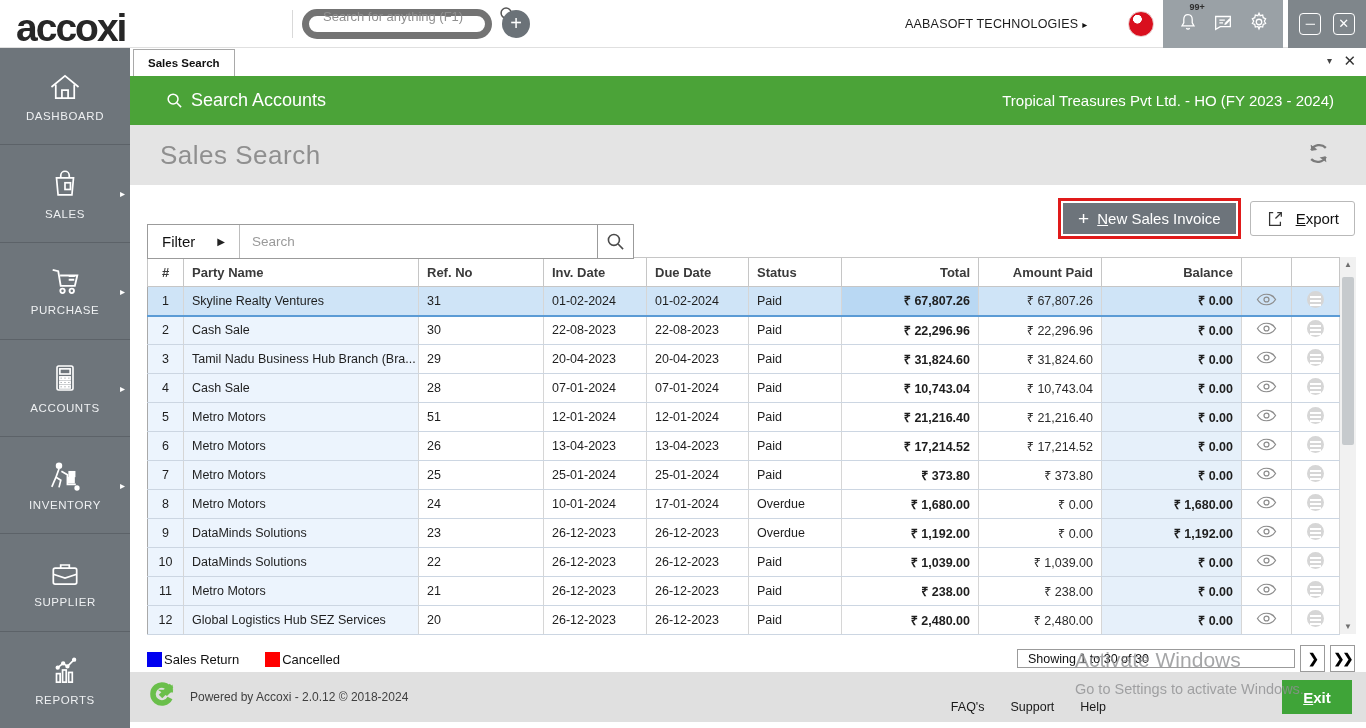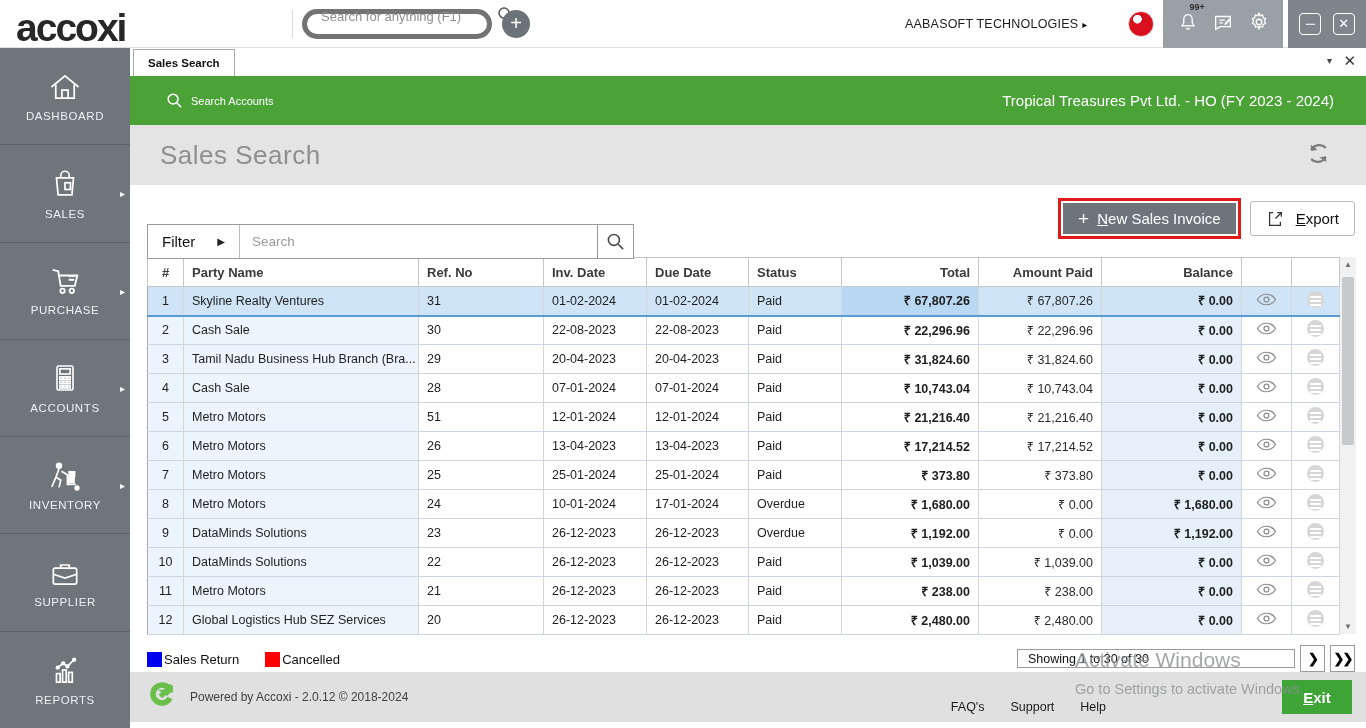--- a/index.html
+++ b/index.html
@@ -4,21 +4,21 @@
 <style>
   * { margin:0; padding:0; box-sizing:border-box; }
   html,body { width:1366px; height:728px; overflow:hidden; }
   body { font-family:"Liberation Sans", sans-serif; background:#fff; position:relative; }
   #app { position:absolute; inset:0; width:1366px; height:728px; background:#fff; }
 
   
   .topbar { position:absolute; left:0; top:0; width:1366px; height:48px; background:#fff; border-bottom:1px solid #e0e0e0; }
   .logo { position:absolute; left:16px; top:6px; font-size:39px; font-weight:bold; color:#272727; letter-spacing:-2px; }
   .logo-sep { position:absolute; left:292px; top:10px; height:28px; width:1px; background:#d9d9d9; }
-  .global-search { position:absolute; left:302px; top:9px; width:190px; height:30px; border:5px solid #737373; border-radius:15px; display:flex; align-items:center; padding:0 10px 16px 14px; }
+  .global-search { position:absolute; left:302px; top:9px; width:190px; height:30px; border:7px solid #737373; border-radius:15px; display:flex; align-items:center; padding:0 10px 16px 14px; }
   .global-search input { border:none; outline:none; flex:1; font-size:13px; color:#444; font-family:inherit; background:transparent; }
   .global-search input::placeholder { color:#8f8f8f; }
   .plus-btn { position:absolute; left:502px; top:10px; width:28px; height:28px; border-radius:50%; background:#6b7278; color:#fff; font-size:20px; line-height:26px; text-align:center; cursor:pointer; }
   .company-pill { position:absolute; left:540px; top:9px; width:275px; height:30px; border:1px solid #c3c3c3; border-radius:15px; display:flex; align-items:center; padding:0 12px 0 18px; }
   .company-pill .txt { flex:1; font-size:12.5px; color:#222; white-space:nowrap; overflow:hidden; }
   .org-name { position:absolute; left:905px; top:17px; font-size:12.5px; color:#1d1d1d; letter-spacing:.2px; }
   .org-caret { font-size:10px; margin-left:4px; color:#111; }
   .avatar { position:absolute; left:1128px; top:11px; width:26px; height:26px; border-radius:50%; background:radial-gradient(circle at 35% 30%, #fff 0 18%, #d90f1e 20%); border:1px solid #e9c9c9; }
   .icons-panel { position:absolute; left:1163px; top:0; width:120px; height:48px; background:#9aa1a6; display:flex; align-items:center; justify-content:space-evenly; }
   .win-panel { position:absolute; left:1288px; top:0; width:78px; height:48px; background:#7f868b; display:flex; align-items:center; justify-content:space-evenly; }
@@ -34,21 +34,21 @@
   .side-item .sub-arrow { position:absolute; right:5px; top:50%; transform:translateY(-50%); color:#fff; font-size:10px; }
 
   
   .main { position:absolute; left:130px; top:48px; width:1236px; height:680px; background:#fff; }
   .tabstrip { position:relative; height:28px; background:#fff; }
   .tab { position:absolute; left:3px; top:1px; height:27px; padding:0 14px; background:#fff; border:1px solid #a9a9a9; border-bottom:none; font-size:11.5px; font-weight:bold; color:#111; display:flex; align-items:center; cursor:pointer; }
   .tab-caret { position:absolute; right:34px; top:7px; font-size:10px; color:#444; cursor:pointer; }
   .tab-close { position:absolute; right:10px; top:4px; font-size:15px; color:#333; cursor:pointer; }
 
   .greenbar { height:49px; background:#4ba338; display:flex; align-items:center; justify-content:space-between; padding:0 32px 0 36px; }
-  .greenbar .left { display:flex; align-items:center; gap:8px; color:#fff; font-size:11px; cursor:pointer; }
+  .greenbar .left { display:flex; align-items:center; gap:8px; color:#fff; font-size:18px; cursor:pointer; }
   .greenbar .right { color:#fff; font-size:15px; }
 
   .titlebar { height:60px; background:#e4e4e4; display:flex; align-items:center; justify-content:space-between; padding:0 34px 0 30px; }
   .page-title { font-size:26px; color:#8f8f8f; font-weight:400; letter-spacing:.5px; }
   .refresh { cursor:pointer; }
 
   
   .toolbar { position:relative; margin:13px 11px 0 17px; height:40px; }
   .filter-box { position:absolute; left:0; top:1px; width:487px; height:35px; border:1px solid #9b9b9b; display:flex; align-items:stretch; background:#fff;margin-top:25px; }
   .filter-lab { display:flex; align-items:center; gap:22px; padding:0 14px; font-size:15px; color:#111; cursor:pointer; }

